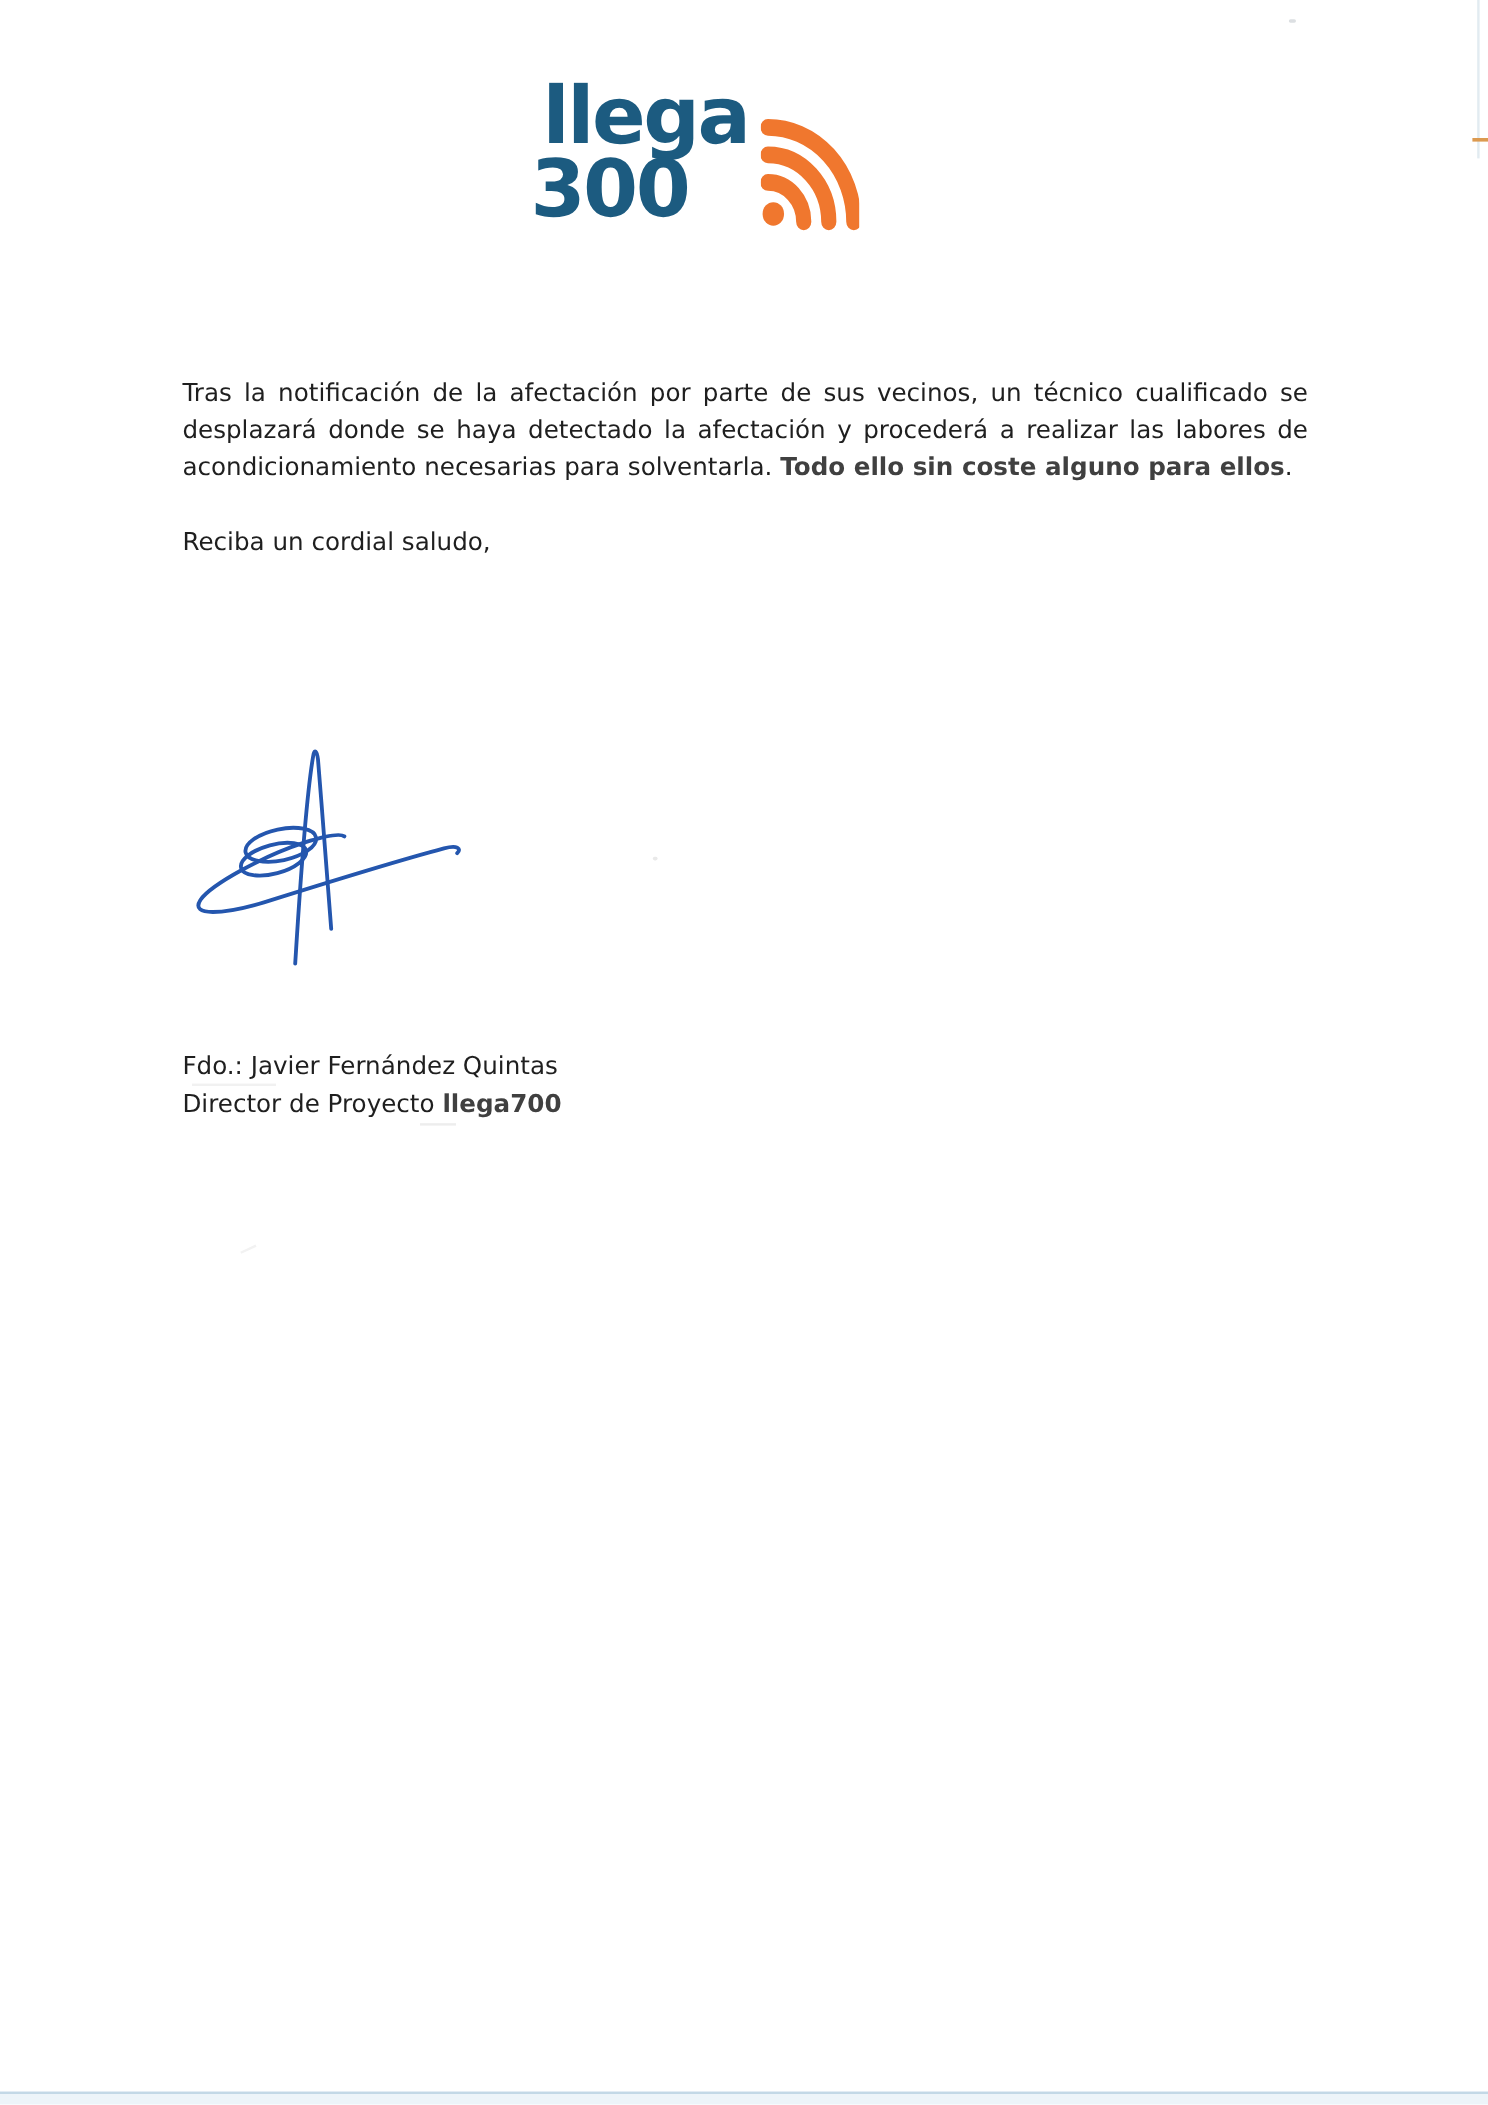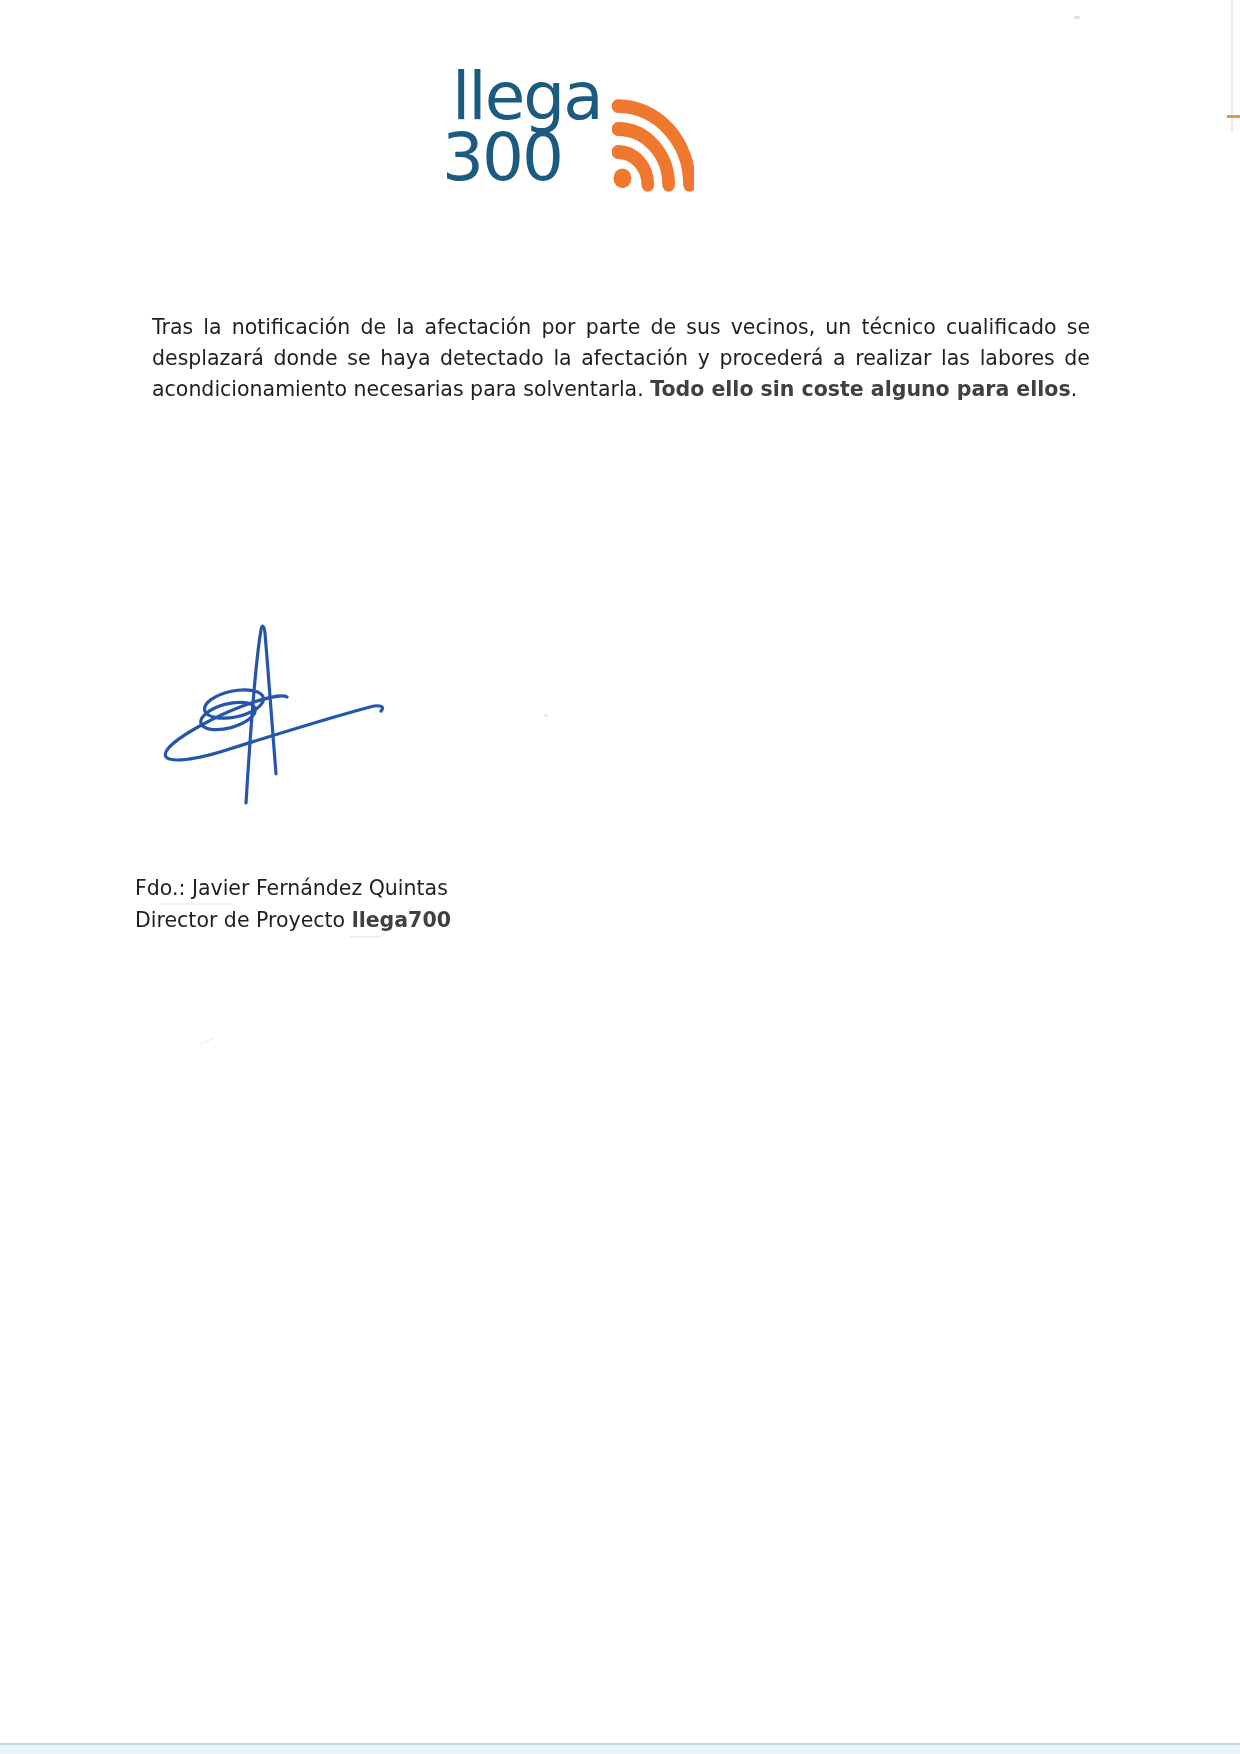--- a/index.html
+++ b/index.html
@@ -12,21 +12,21 @@
     color:#1f1f1f;
   }
 
   
   .logo{
     position:absolute;left:452px;top:66px;
     display:flex;align-items:flex-start;
   }
   .logo-text{
     text-align:left;
-    font-weight:normal;
+    font-weight:bold;
     font-size:66px;
     line-height:0.93;
     letter-spacing:-2px;
     color:#1c5b80;
   }
   .logo-text .row2{margin-left:-10px;}
   .logo-icon{margin-left:10px;margin-top:4px;}
 
   
   .letter{
@@ -35,21 +35,21 @@
   }
   .letter p{margin:0;text-align:justify;}
   .letter p + p{margin-top:31px;}
   .bold-navy{font-weight:bold;color:#404040;}
 
   
   .signature{position:absolute;left:150px;top:598px;}
 
   
   .signoff{
-    position:absolute;left:135px;top:872px;
+    position:absolute;left:152px;top:872px;
     font-size:20.5px;line-height:32px;
   }
 
   
   .edge-line{position:absolute;left:1231px;top:0;width:2px;height:132px;background:#e2ebf1;}
   .edge-tick{position:absolute;left:1227px;top:115px;width:13px;height:3px;background:#dc9a50;}
   .speck-1{position:absolute;left:1074px;top:16px;width:6px;height:3px;background:#dcdfe2;border-radius:2px;}
   .speck-2{position:absolute;left:160px;top:903px;width:70px;height:2px;background:#f1f1f1;}
   .speck-3{position:absolute;left:350px;top:936px;width:30px;height:2px;background:#ededed;}
   .speck-4{position:absolute;left:544px;top:714px;width:4px;height:3px;background:#e9e9e9;border-radius:2px;}
@@ -76,20 +76,21 @@
           <path d="M 8,72 A 68,68 0 0 1 76,140"></path>
           <path d="M 8,44 A 96,96 0 0 1 104,140"></path>
         </g>
         <circle cx="14" cy="132" r="12" fill="#f0772e"></circle>
       </svg>
     </div>
   </div>
 
   <div class="letter">
     <p><span>Tras la notificación de la afectación por parte de sus vecinos, un técnico cualificado se desplazará donde se haya detectado la afectación y procederá a realizar las labores de acondicionamiento necesarias para solventarla. </span><span class="bold-navy">Todo ello sin coste alguno para ellos</span><span>.</span></p>
+    <p><span>Reciba un cordial saludo,</span></p>
   </div>
 
   <div class="signature">
     <svg width="280" height="220" viewBox="0 0 280 220">
       <g fill="none" stroke="#2456ae" stroke-width="3.2" stroke-linecap="round" stroke-linejoin="round">
 
         <path d="M 96,205 C 99,158 104,72 111,32 C 112,26 114,27 115,35 C 119,84 123,138 126,176"></path>
 
         <ellipse cx="84" cy="106" rx="30" ry="13" transform="rotate(-12 84 106)"></ellipse>
         <ellipse cx="78" cy="118" rx="28" ry="12" transform="rotate(-15 78 118)"></ellipse>

